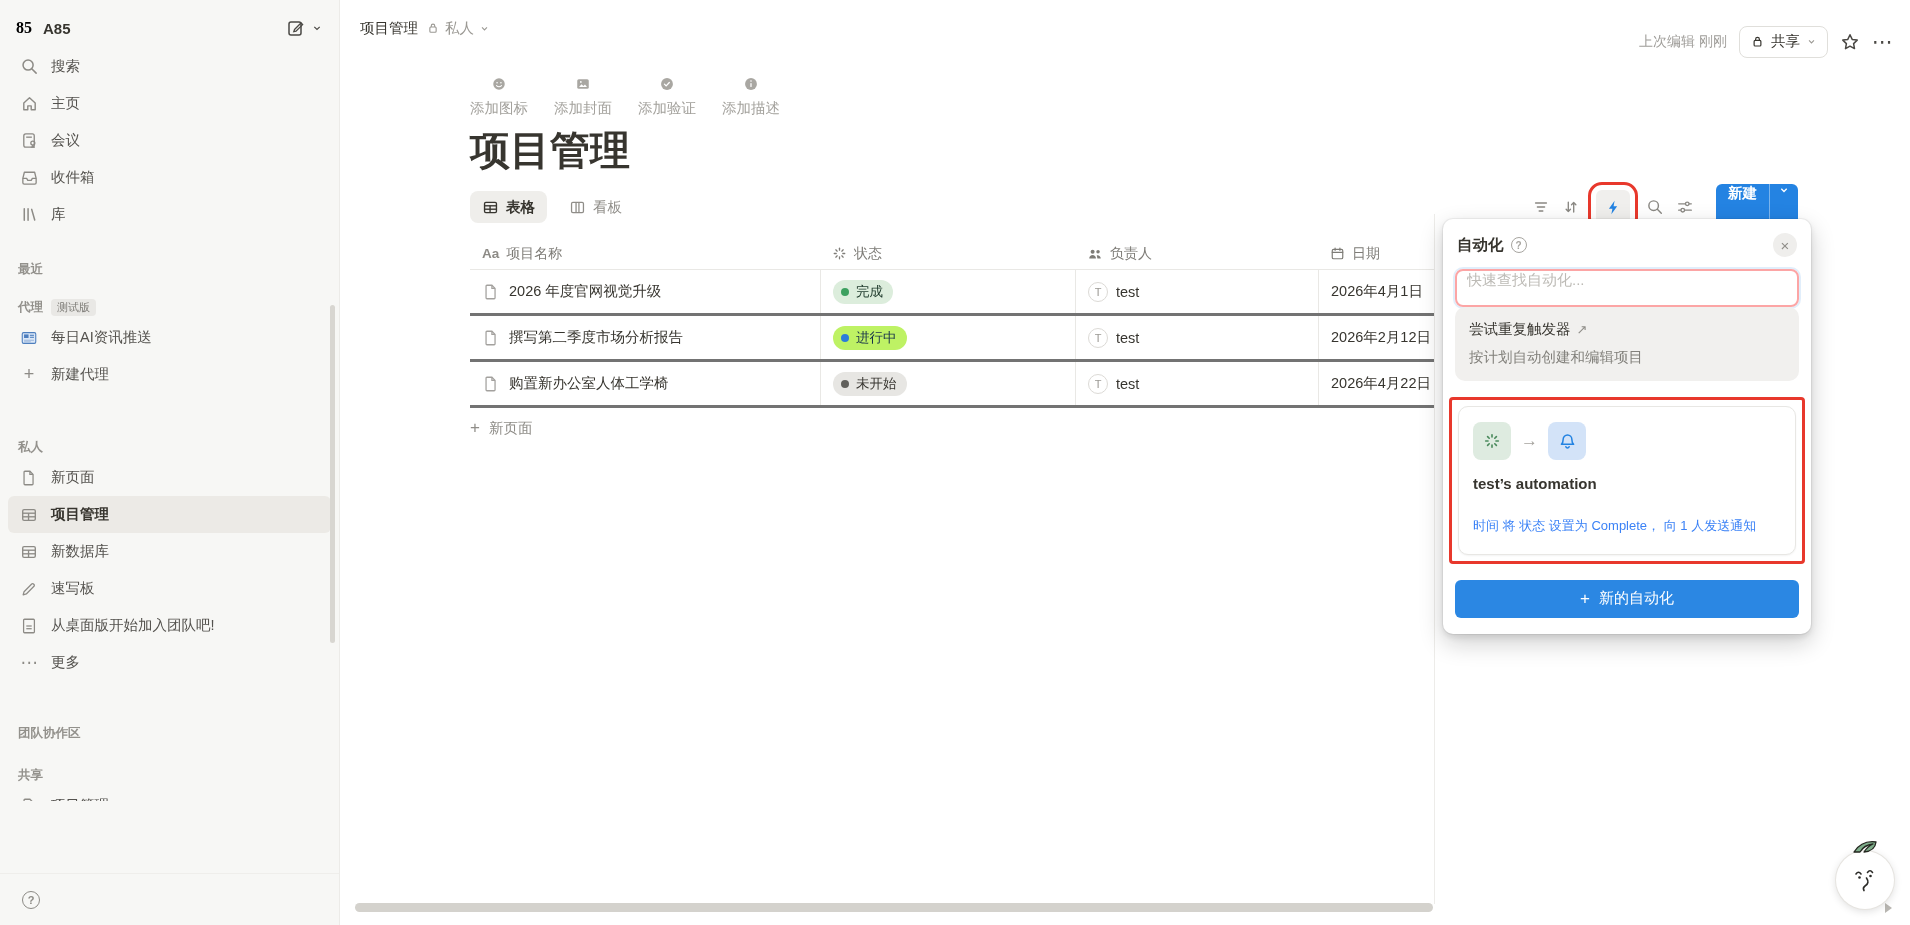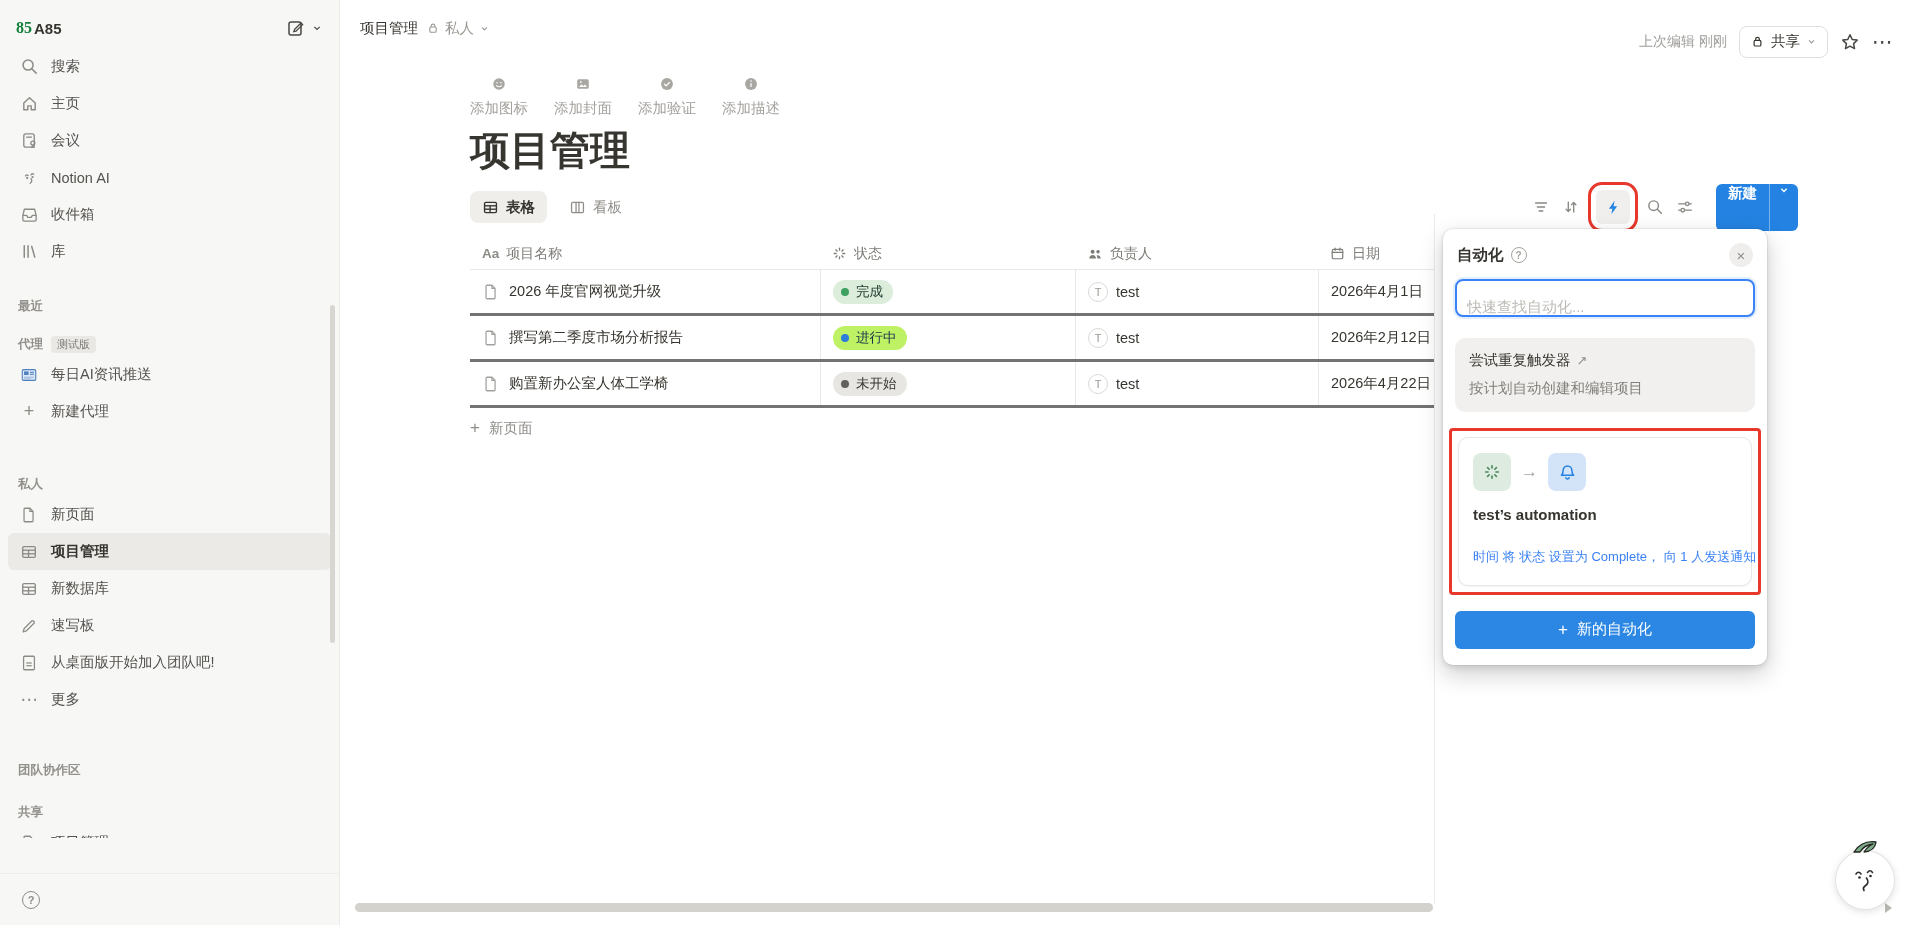--- a/index.html
+++ b/index.html
@@ -7,21 +7,21 @@
   body {
     font-family: "Liberation Sans", "DejaVu Sans", sans-serif;
     color:#37352F; background:#fff; display:flex; font-size:14.5px;
   }
   svg { display:block; }
 
   
   .sidebar { width:340px; flex-shrink:0; background:#F7F7F5; border-right:1px solid #ECEBE8; position:relative; }
   .side-scroll { position:absolute; top:0; left:0; right:0; bottom:52px; overflow:hidden; padding:8px 8px 0; }
   .ws { display:flex; align-items:center; height:40px; padding:0 8px; border-radius:6px; }
-  .ws-logo { font-family:"Liberation Serif","DejaVu Serif",serif; color:#15803d; font-size:16px; font-weight:700; margin-right:2px; }
+  .ws-logo { font-family:"Liberation Serif","DejaVu Serif",serif; color:#000000; font-size:16px; font-weight:700; margin-right:11px; }
   .ws-name { font-weight:700; font-size:15px; color:#37352F; }
   .ws-right { margin-left:auto; display:flex; align-items:center; gap:5px; color:#55534F; }
   .item { display:flex; align-items:center; height:37px; padding:0 10px; border-radius:6px;
           color:#54524E; font-weight:500; gap:11px; cursor:pointer; }
   .item.sel { background:#ECEAE6; color:#37352F; font-weight:600; }
   .ic { width:22px; height:22px; display:flex; align-items:center; justify-content:center; color:#8D8B86; flex-shrink:0; }
   .ic.plus-ic { font-size:18px; color:#8D8B86; }
   .sec { display:flex; align-items:center; height:24px; padding:0 10px; font-size:12.5px; font-weight:600; color:#93918C; }
   .badge { background:#E9E8E5; color:#7D7B76; font-size:11px; font-weight:500; padding:1px 6px; border-radius:4px; margin-left:8px; }
   .clip-row { height:14px; overflow:hidden; }
@@ -82,31 +82,31 @@
   .pill .dot { width:8px; height:8px; border-radius:50%; }
   .pill.done { background:#DCEDDC; color:#1C3829; } .pill.done .dot { background:#3DA05F; }
   .pill.progress { background:#bef264; color:#16314A; } .pill.progress .dot { background:#2B7DD9; }
   .pill.todo { background:#E7E6E3; color:#373530; } .pill.todo .dot { background:#61605C; }
   .avatar { width:20px; height:20px; border-radius:50%; border:1px solid #DCDAD6; background:#fff; color:#9B9994;
             font-size:11px; display:inline-flex; align-items:center; justify-content:center; flex-shrink:0; }
   .newpage { margin-left:130px; height:40px; display:flex; align-items:center; gap:9px; color:#8F8D88; cursor:pointer; }
   .newpage .plus { font-size:17px; }
 
   
-  .panel { position:absolute; left:1103px; top:229px; width:324px; background:#fff; border-radius:10px; z-index:5;
+  .panel { position:absolute; left:1103px; top:219px; width:368px; background:#fff; border-radius:10px; z-index:5;
            box-shadow: rgba(15,15,15,.05) 0 0 0 1px, rgba(15,15,15,.1) 0 3px 6px, rgba(15,15,15,.2) 0 9px 24px;
            padding:12px 10px 16px; }
   .p-head { display:flex; align-items:center; padding:2px 4px 12px; }
   .p-title { font-size:15.5px; font-weight:700; }
   .p-q { width:16px; height:16px; border:1.3px solid #A7A5A0; color:#A7A5A0; border-radius:50%; font-size:10px;
          display:flex; align-items:center; justify-content:center; margin-left:7px; font-weight:700; }
   .p-close { margin-left:auto; width:24px; height:24px; border-radius:50%; background:#EFEEEC; color:#8F8D88;
              display:flex; align-items:center; justify-content:center; font-size:15px; cursor:pointer; }
-  .p-search { display:flex; align-items:flex-end; height:38px; border:2px solid #3b82f6; border-radius:8px;
-              margin:0 2px 21px; padding:0 10px; box-shadow:0 0 0 2px rgba(46,134,224,.14); }
+  .p-search { display:flex; align-items:flex-start; height:38px; border:2px solid #fca5a5; border-radius:8px;
+              margin:0 2px 0; padding:0 10px; box-shadow:0 0 0 2px rgba(46,134,224,.14); }
   .p-search input { border:none; outline:none; width:100%; font-size:15px; color:#37352F; background:transparent;
                     font-family:inherit; }
   .p-search input::placeholder { color:#BDBBB6; }
   .p-tip { background:#F1F0EE; border-radius:10px; padding:13px 14px 14px; margin:0 2px; cursor:pointer; }
   .p-tip-title { font-size:14.5px; color:#37352F; font-weight:500; display:flex; align-items:center; gap:6px; }
   .p-tip-title .ext { color:#8F8D88; font-size:13px; }
   .p-tip-desc { font-size:14.5px; color:#82807B; margin-top:9px; }
   .p-cardwrap { border:3px solid #E8382C; border-radius:4px; margin:16px -4px 0; padding:6px; }
   .p-card { border:1px solid #E8E7E4; border-radius:10px; background:#fff; padding:15px 14px 17px;
             box-shadow:0 1px 2px rgba(15,15,15,.05); cursor:pointer; }
@@ -173,32 +173,20 @@
     <div class="item">
       <span class="ic">
           <svg width="19" height="19" viewBox="0 0 20 20" fill="none" stroke="currentColor" stroke-width="1.4">
             <rect x="4" y="3" width="11" height="14" rx="2"></rect>
             <line x1="6.5" y1="6.5" x2="12.5" y2="6.5"></line>
             <circle cx="13.5" cy="12.7" r="2.1"></circle>
             <path d="M13.5 14.8 v2.2 M11.9 17 h3.2" stroke-linecap="round"></path>
           </svg>
         </span>
       <span>会议</span>
-    </div>
-    <div class="item">
-      <span class="ic">
-          <svg width="19" height="19" viewBox="0 0 20 20" fill="none" stroke="currentColor" stroke-width="1.4" stroke-linecap="round">
-            <path d="M5.8 8.3 q1.3-2 2.8-.5"></path>
-            <path d="M11.6 7.2 q1.3-2 2.8-.5"></path>
-            <circle cx="7.6" cy="10.4" r=".5" fill="currentColor"></circle>
-            <circle cx="13.2" cy="9.6" r=".5" fill="currentColor"></circle>
-            <path d="M11.6 11.2 q2 3-.9 4.9"></path>
-          </svg>
-        </span>
-      <span>Notion AI</span>
     </div>
     <div class="item">
       <span class="ic">
           <svg width="19" height="19" viewBox="0 0 20 20" fill="none" stroke="currentColor" stroke-width="1.4" stroke-linejoin="round">
             <path d="M4.6 4.5 h10.8 L17 11 v4.5 a1.5 1.5 0 0 1-1.5 1.5 h-11 A1.5 1.5 0 0 1 3 15.5 V11 Z"></path>
             <path d="M3 11 h4 l1.2 2 h3.6 L13 11 h4"></path>
           </svg>
         </span>
       <span>收件箱</span>
     </div>

